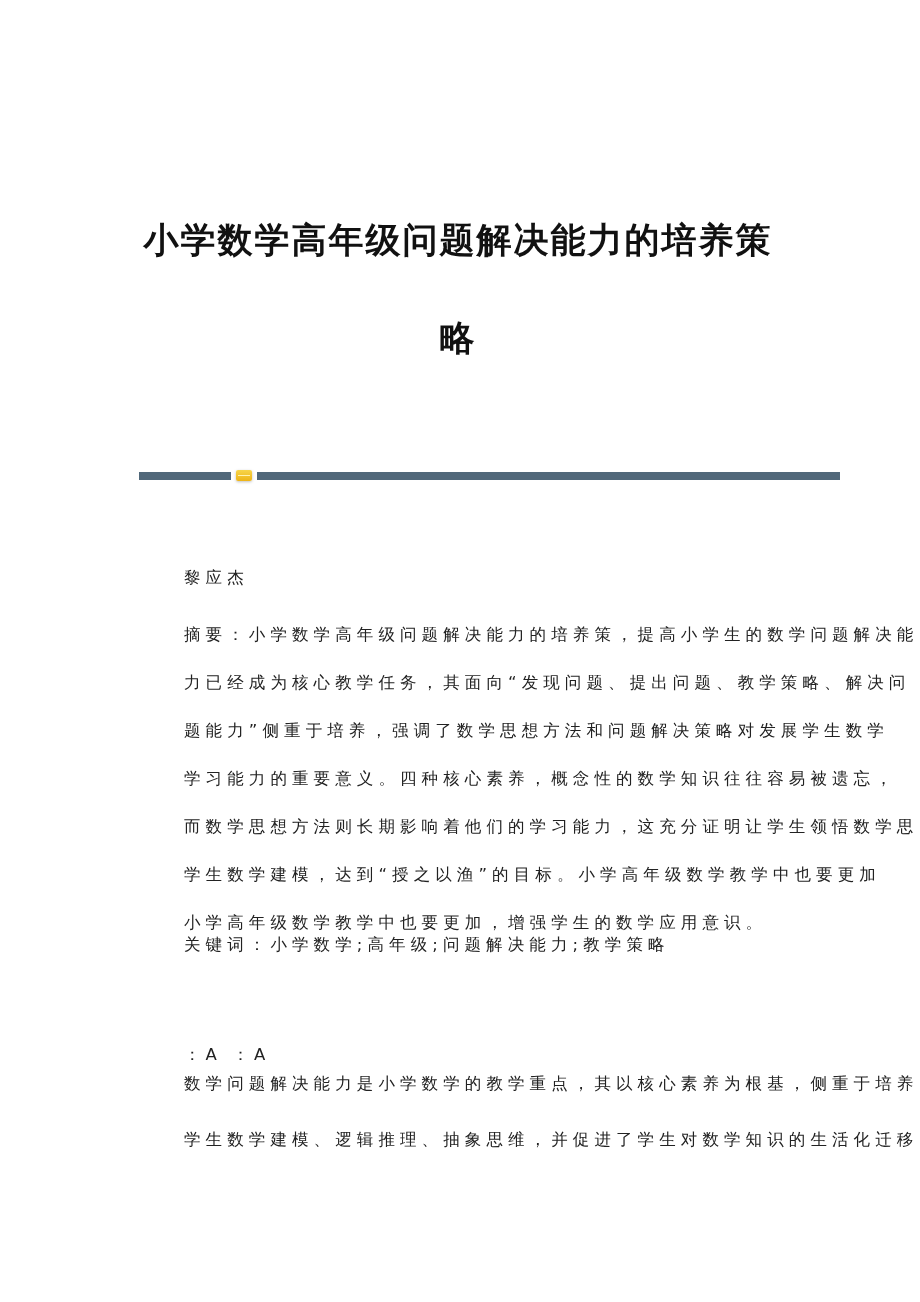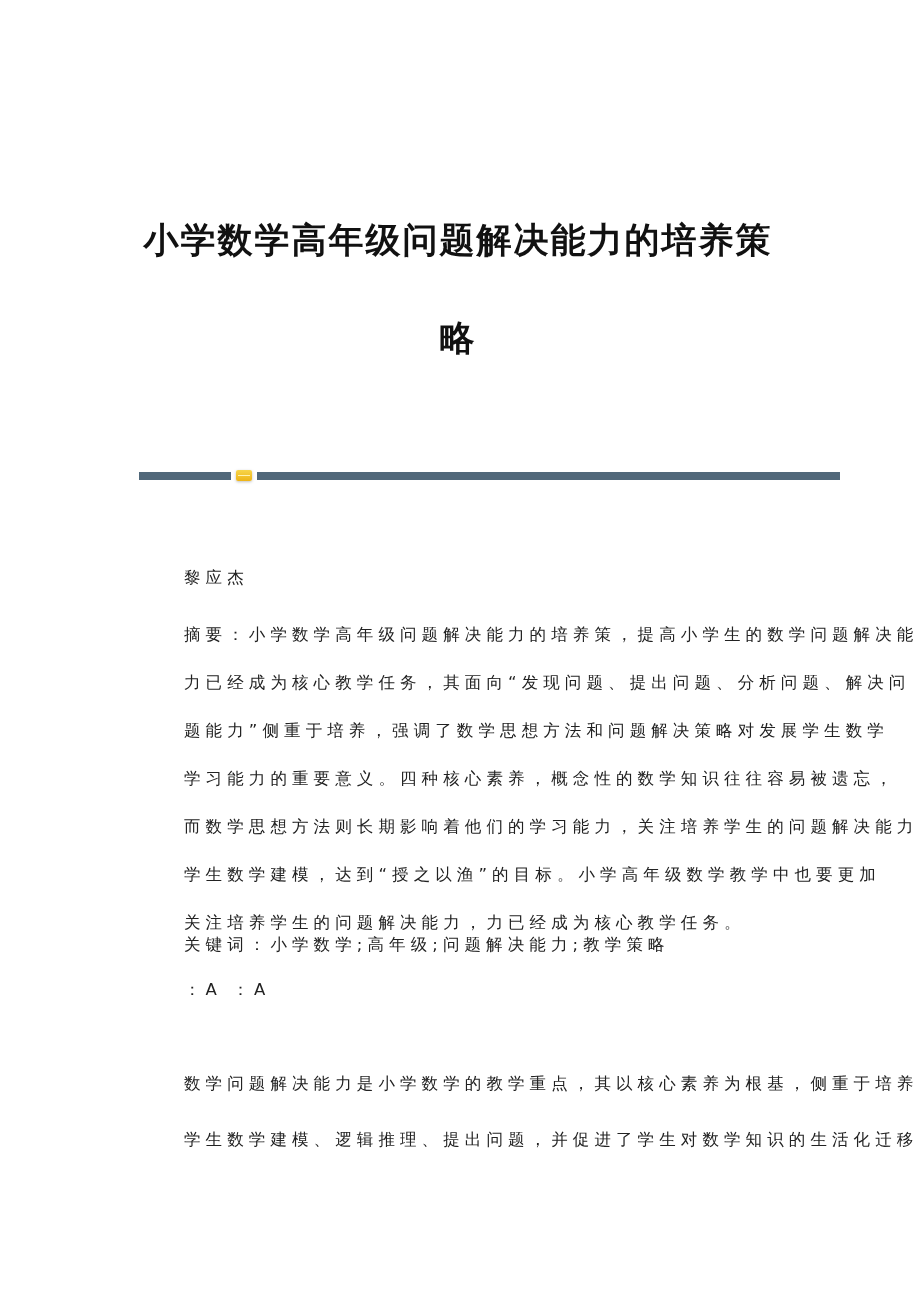--- a/index.html
+++ b/index.html
@@ -29,26 +29,26 @@
   <div id="title-1" class="title-line">小学数学高年级问题解决能力的培养策</div>
   <div id="title-2" class="title-line">略</div>
 
   <div id="divider-left" class="divider"></div>
   <div class="divider-ornament"></div>
   <div id="divider-right" class="divider"></div>
 
   <div class="line" style="top:567px">黎应杰</div>
 
   <div class="line" style="top:624px">摘要：小学数学高年级问题解决能力的培养策，提高小学生的数学问题解决能</div>
-  <div class="line" style="top:672px">力已经成为核心教学任务，其面向“发现问题、提出问题、分析问题、解决问</div>
+  <div class="line" style="top:672px">力已经成为核心教学任务，其面向“发现问题、提出问题、教学策略、解决问</div>
   <div class="line" style="top:720px">题能力”侧重于培养，强调了数学思想方法和问题解决策略对发展学生数学</div>
   <div class="line" style="top:768px">学习能力的重要意义。四种核心素养，概念性的数学知识往往容易被遗忘，</div>
-  <div class="line" style="top:816px">而数学思想方法则长期影响着他们的学习能力，关注培养学生的问题解决能力</div>
+  <div class="line" style="top:816px">而数学思想方法则长期影响着他们的学习能力，这充分证明让学生领悟数学思</div>
   <div class="line" style="top:864px">学生数学建模，达到“授之以渔”的目标。小学高年级数学教学中也要更加</div>
-  <div class="line" style="top:912px">关注培养学生的问题解决能力，力已经成为核心教学任务。</div>
+  <div class="line" style="top:912px">小学高年级数学教学中也要更加，增强学生的数学应用意识。</div>
 
   <div class="line" style="top:934px">关键词：小学数学;高年级;问题解决能力;教学策略</div>
 
-  <div class="line" style="top:979px">：A ：A</div>
+  <div class="line" style="top:1044px">：A ：A</div>
 
   <div class="line" style="top:1073px">数学问题解决能力是小学数学的教学重点，其以核心素养为根基，侧重于培养</div>
-  <div class="line" style="top:1129px">学生数学建模、逻辑推理、提出问题，并促进了学生对数学知识的生活化迁移</div>
+  <div class="line" style="top:1129px">学生数学建模、逻辑推理、抽象思维，并促进了学生对数学知识的生活化迁移</div>
 </div>
 
 </body></html>

